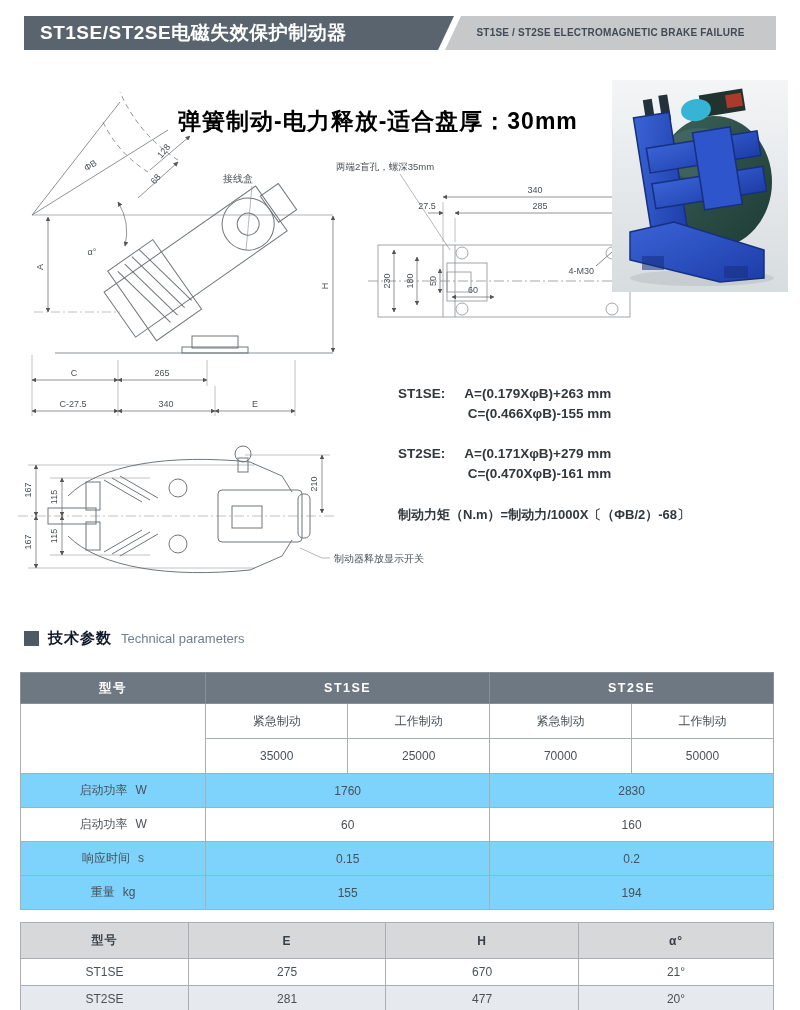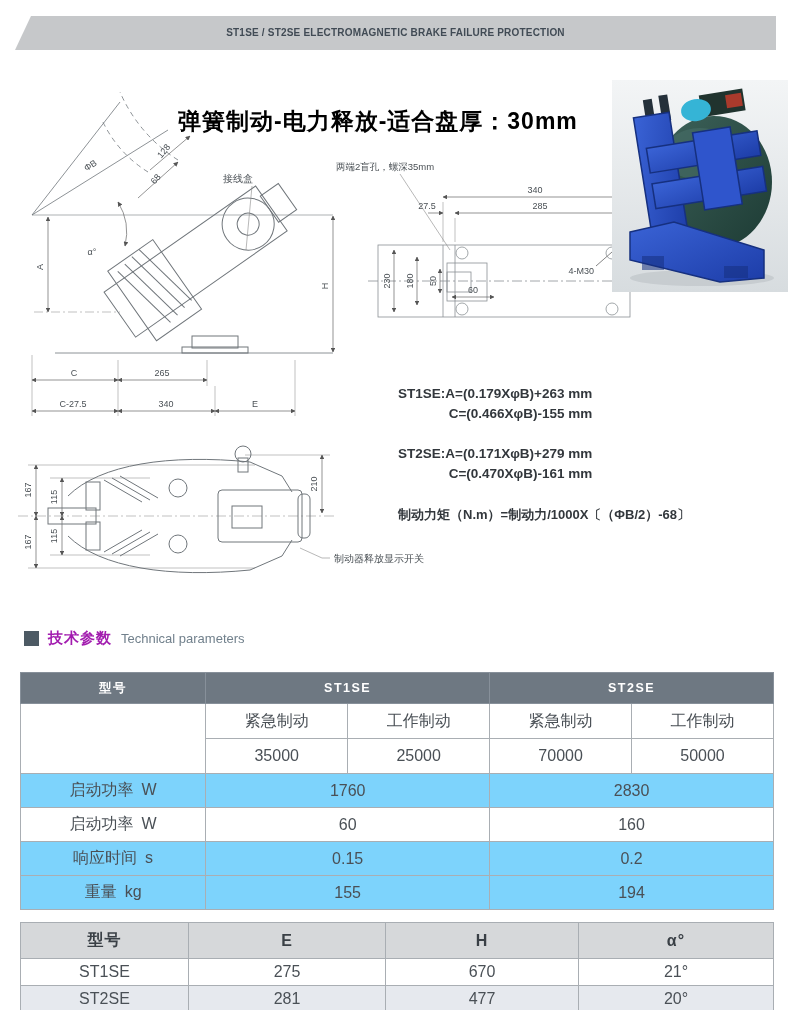--- a/index.html
+++ b/index.html
@@ -18,52 +18,53 @@
     flex:1;background:#c6c8ca;color:#414b55;font-weight:bold;font-size:10px;
     line-height:34px;text-align:center;letter-spacing:.2px;margin-left:-9px;
     clip-path:polygon(16px 0,100% 0,100% 100%,0 100%);
   }
   
   .fig{position:relative;height:530px;}
   .subtitle{position:absolute;left:178px;top:56px;font-size:23px;font-weight:bold;color:#000000;letter-spacing:1px;text-align:right;}
   .draw-svg{position:absolute;left:0;top:0;}
   .photo{position:absolute;left:612px;top:30px;width:176px;height:212px;}
   .formulas{position:absolute;left:398px;top:336px;width:370px;}
-  .f-block{display:flex;gap:0;margin-bottom:25px;font-weight:bold;font-size:13.5px;color:#32373c;}
+  .f-block{display:flex;gap:19px;margin-bottom:25px;font-weight:bold;font-size:13.5px;color:#32373c;}
   .f-lines{display:flex;flex-direction:column;gap:5px;align-items:flex-end;}
   .f-torque{font-weight:bold;font-size:13px;color:#32373c;margin-top:3px;}
   
   .section-head{margin:48px 20px 0 24px;display:flex;align-items:center;gap:9px;height:20px;}
   .sq{width:15px;height:15px;background:#4d5a64;}
-  .sec-cn{font-size:15px;font-weight:bold;color:#a21caf;letter-spacing:1px;}
+  .sec-cn{font-size:15px;font-weight:bold;color:#0f172a;letter-spacing:1px;}
   .sec-en{font-size:13px;color:#71808c;}
   
   table{border-collapse:collapse;width:754px;margin:0 0 0 20px;table-layout:fixed;}
   .t1{margin-top:24px;}
-  td{border:1px solid #a9aeb3;text-align:center;font-size:16px;color:#4a5056;}
+  td{border:1px solid #a9aeb3;text-align:center;font-size:12px;color:#4a5056;}
   .t1 .dark td{background:#6e7882;color:#fff;font-weight:bold;font-size:12.5px;letter-spacing:1.5px;height:28px;border-color:#87909a;}
   .t1 .sub td{height:32px;background:#fff;}
   .t1 .val td{height:32px;background:#fff;}
   .t1 .r td{height:31px;}
   .t1 .alt td{background:#7dd3fc;}
   .unit{margin-left:8px;}
   .t2{margin-top:12px;}
   .t2 .ghead td{background:#d6d8da;height:33px;color:#3a4046;font-weight:bold;letter-spacing:1px;}
   .t2 .r td{height:24px;}
   .t2 .alt td{background:#e6e9ee;}
   
   .dimtxt{font-family:"Liberation Sans","DejaVu Sans",sans-serif;font-size:9px;fill:#4a5055;}
   .cjktxt{font-family:"Liberation Sans","DejaVu Sans",sans-serif;font-size:10px;fill:#4a5055;}
 </style>
 </head>
 <body>
 
 <div class="page">
 
   <header class="hdr">
+    <div class="hdr-left">ST1SE/ST2SE电磁失效保护制动器</div>
     <div class="hdr-right">ST1SE / ST2SE ELECTROMAGNETIC BRAKE FAILURE PROTECTION</div>
   </header>
 
   <div class="fig">
     <div class="subtitle">弹簧制动-电力释放-适合盘厚：30mm</div>
 
     <svg class="draw-svg" width="800" height="530" viewBox="0 0 800 530">
       <defs>
         <marker id="arw" viewBox="0 0 10 10" refX="9" refY="5" markerWidth="7" markerHeight="7" orient="auto-start-reverse">
           <path d="M0,0 L10,5 L0,10 z" fill="#555"></path>

